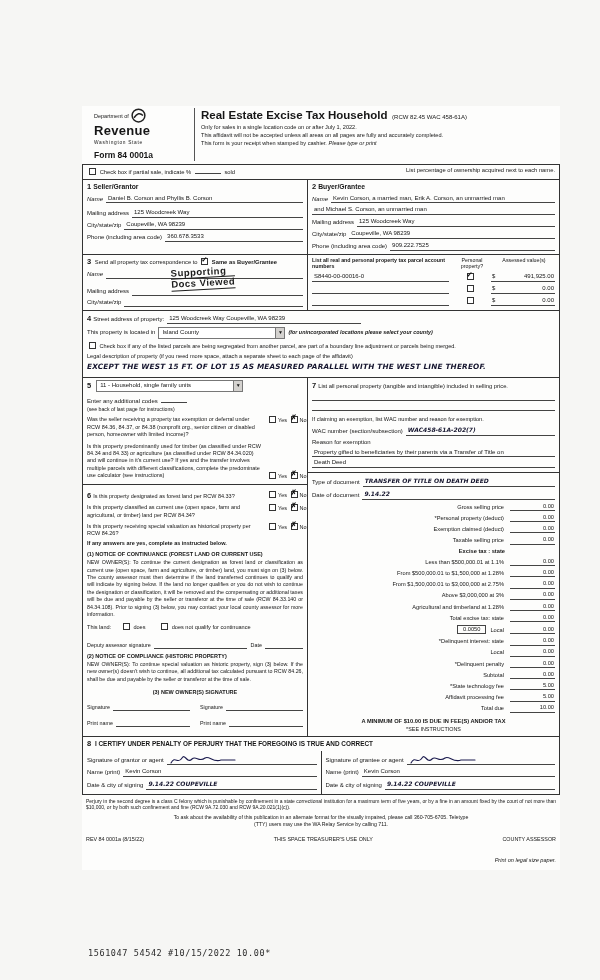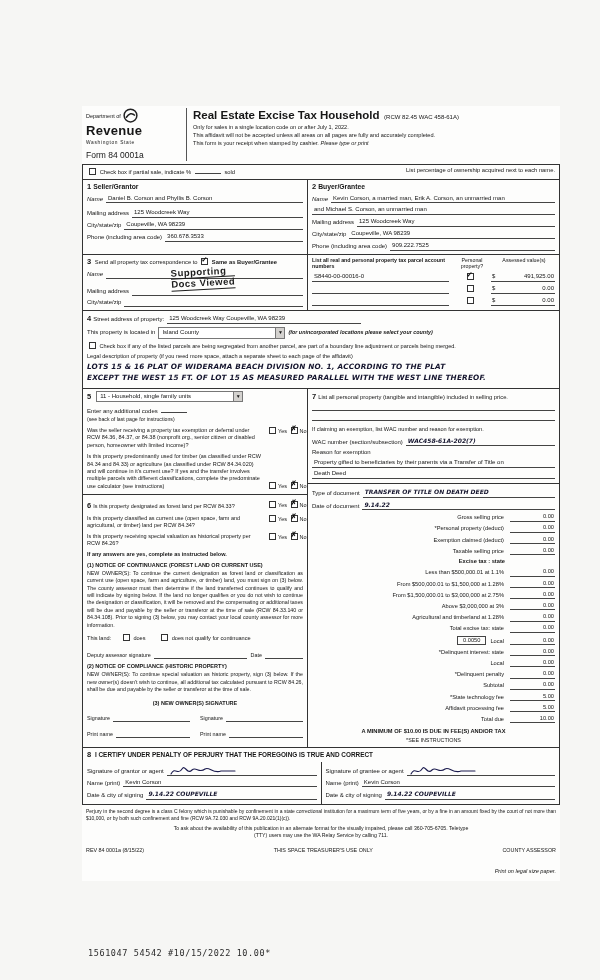--- a/index.html
+++ b/index.html
@@ -1,26 +1,26 @@
 <!DOCTYPE html>
 <html><head>
 <meta charset="utf-8">
 <style>
   html,body{margin:0;padding:0;}
   body{width:600px;height:980px;background:#f6f6f4;font-family:"Liberation Sans",sans-serif;color:#161616;position:relative;overflow:hidden;}
   .page{position:absolute;left:82px;top:106px;width:478px;background:#fdfdfc;font-size:6px;line-height:1.3;}
   
   .header{display:flex;padding:2px 4px 3px 4px;}
-  .logo-block{width:98px;flex:0 0 auto;}
+  .logo-block{width:98px;flex:0 0 auto;margin-left:8px;}
   .logo-top{display:flex;align-items:flex-start;gap:2px;}
   .dept{font-size:5.5px;margin-top:5px;}
   .logo-mark{width:15px;height:15px;}
   .revenue{font-size:13px;font-weight:bold;letter-spacing:.3px;}
   .wastate{font-size:4.8px;letter-spacing:.7px;}
-  .form-number{font-size:8.5px;font-weight:normal;margin-top:4px;}
+  .form-number{font-size:8.5px;font-weight:bold;margin-top:4px;}
   .title-block{flex:1;border-left:1px solid #555;padding-left:6px;margin-left:2px;}
   .title{font-size:11.5px;font-weight:bold;}
   .rcw{font-size:6px;margin-left:3px;}
   .note{font-size:5.6px;margin-top:1px;}
   .form-body{border:1px solid #333;}
   
   .two-col{display:flex;}
   .col-left{width:216px;flex:0 0 auto;padding:2px 4px 3px 4px;}
   .col-right{flex:1;border-left:1px solid #333;padding:2px 4px 3px 4px;position:relative;}
   .fr{display:flex;align-items:flex-end;margin-top:3px;position:relative;}
@@ -256,21 +256,20 @@
           <span class="dd-arrow">▼</span>
         </span>
         <span class="ital bold" style="font-size:5.4px;">(for unincorporated locations please select your county)</span>
       </div>
       <div class="seg-row">
         <span class="cb"></span>
         <span>Check box if any of the listed parcels are being segregated from another parcel, are part of a boundary line adjustment or parcels being merged.</span>
       </div>
       <div class="legal-label">Legal description of property (if you need more space, attach a separate sheet to each page of the affidavit)</div>
       <div class="legal">
-        <span class="hw">LOTS 15 &amp; 16 PLAT OF WIDERAMA BEACH DIVISION NO. 1, ACCORDING TO THE PLAT</span>
         <span class="hw">EXCEPT THE WEST 15 FT. OF LOT 15 AS MEASURED PARALLEL WITH THE WEST LINE THEREOF.</span>
       </div>
     </div>
 
     <div class="two-col sec567">
       <div class="col-left">
 
         <div>
           <div style="display:flex;align-items:center;gap:3px;">
             <span class="secnum">5</span>

